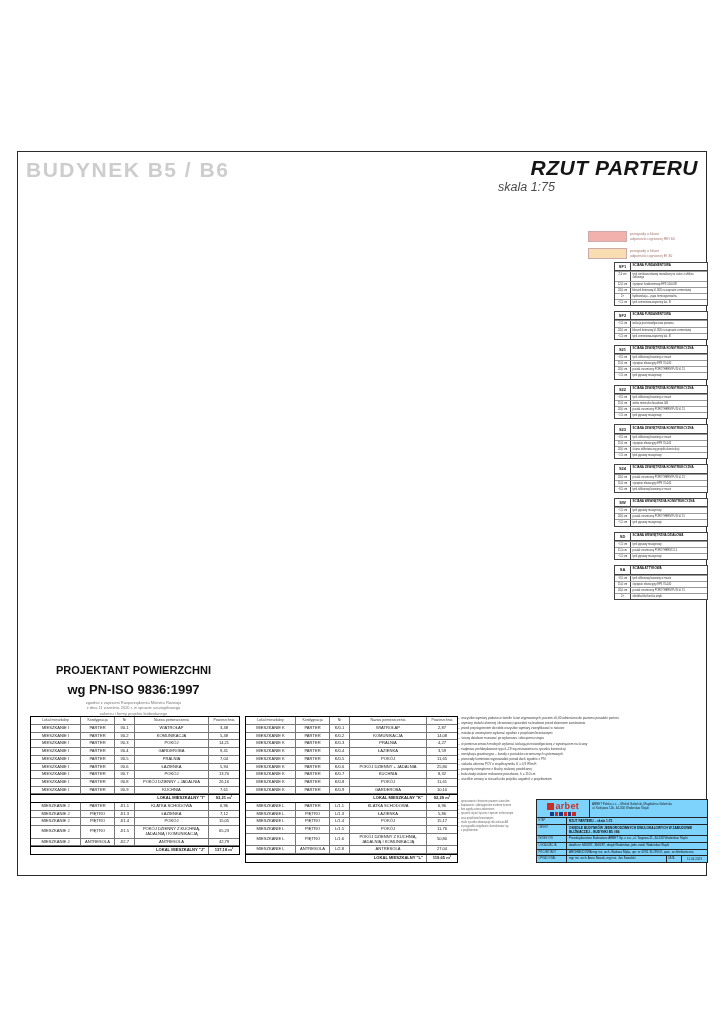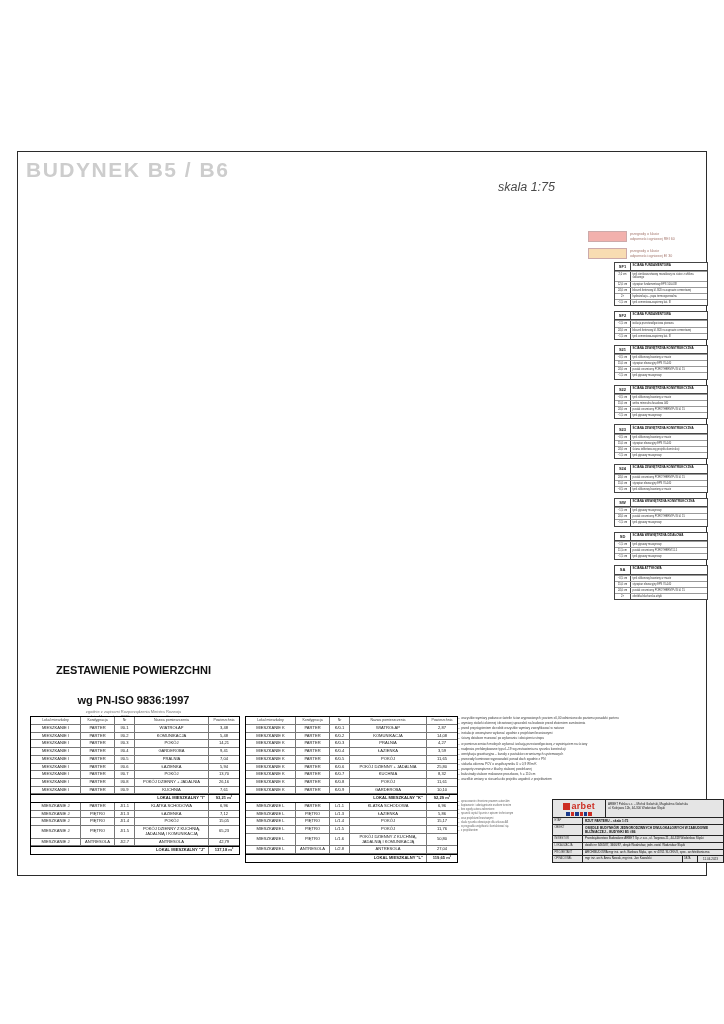--- a/index.html
+++ b/index.html
@@ -27,21 +27,21 @@
   .wt-head{display:flex;border-bottom:.7px solid #444;}
   .wt-code{width:15px;font-size:4px;font-weight:bold;border-right:.7px solid #444;
         display:flex;align-items:center;justify-content:center;padding:1.2px 0;}
   .wt-title{flex:1;font-size:3px;font-weight:bold;padding:1.2px 1.5px;line-height:1.15;color:#111;}
   .wt-row{display:flex;border-top:.45px solid #999;}
   .wt-t{width:15px;font-size:2.6px;border-right:.7px solid #444;text-align:center;padding:1px 0;color:#222;}
   .wt-d{flex:1;font-size:2.6px;color:#333;padding:1px 1.5px;line-height:1.2;}
 
   .area-head{position:absolute;left:36px;top:664px;width:195px;text-align:center;}
   .area-title{font-size:11px;font-weight:bold;color:#111;}
-  .area-subtitle{font-size:11px;font-weight:bold;color:#111;margin-top:18px;}
+  .area-subtitle{font-size:13px;font-weight:bold;color:#111;margin-top:6px;}
   .area-note{font-size:4px;color:#777;line-height:1.35;margin-top:3px;}
 
   .area-table{position:absolute;border:1px solid #000;background:#fff;}
   #area-table-left{left:30px;top:716px;width:208px;}
   #area-table-right{left:245px;top:716px;width:211px;}
   .ar-row{display:flex;border-bottom:.5px solid #777;}
   .ar-row:last-child{border-bottom:none;}
   .ar-c{border-right:.5px solid #777;padding:1px 1px;font-size:4.1px;line-height:1.15;
         display:flex;align-items:center;justify-content:center;text-align:center;box-sizing:border-box;}
   .ar-c:last-child{border-right:none;}
@@ -51,21 +51,21 @@
   .ar-total .tot-label{flex:1;justify-content:flex-end;padding-right:3px;font-size:4.1px;}
   .ar-total .tot-val{width:30px;font-size:4.1px;}
 
   #notes-main{position:absolute;left:458px;top:716px;width:250px;}
   .note-line{font-size:3.15px;line-height:1.62;color:#3a3a3a;display:flex;}
   .note-line::before{content:"– ";margin-right:1.5px;}
   #notes-small{position:absolute;left:458px;top:800px;width:74px;}
   #notes-small .note-line{font-size:2.6px;color:#666;line-height:1.6;}
 
   #titleblock{position:absolute;left:536px;top:799px;width:172px;border:.9px solid #222;
-        background:#e5e5e5;box-sizing:border-box;margin-left:16px;}
+        background:#7dd3fc;box-sizing:border-box;}
   .tb-toprow{display:flex;border-bottom:.6px solid #222;height:17px;}
   .tb-logo{width:52px;border-right:.6px solid #222;display:flex;flex-direction:column;
         align-items:center;justify-content:center;}
   .tb-logo-line{display:flex;align-items:center;gap:1.5px;}
   .logo-sq{width:7px;height:7px;background:#cc2d22;display:inline-block;}
   .logo-word{font-size:9px;font-weight:bold;color:#cc2d22;letter-spacing:.3px;}
   .logo-strip{display:flex;gap:1px;margin-top:1px;}
   .logo-strip i{width:3.4px;height:3.4px;display:inline-block;}
   .tb-company{flex:1;font-size:3px;line-height:1.35;padding:1.5px 2px;color:#222;}
   .tb-row{display:flex;border-bottom:.5px solid #222;}
@@ -657,20 +657,21 @@
         <circle cx="412" cy="338" r="4.5" class="marker-circle"></circle>
         <text x="412" y="339.4" class="marker-label">5</text>
         <text x="66" y="322" class="faded-label">GARDEROBA</text>
         <text x="62" y="503" class="faded-label">POKÓJ DZIENNY</text>
       </g>
   </svg>
 
   <div id="sheet-frame"></div>
 
   <div class="building-label">BUDYNEK B5 / B6</div>
+  <div class="plan-title">RZUT PARTERU</div>
   <div class="plan-scale">skala 1:75</div>
 
   <div class="legend">
     <div class="legend-item">
       <div class="legend-swatch" style="background: rgb(242, 177, 173);"></div>
       <div class="legend-text">
         <div>przegrody o klasie</div>
         <div>odporności ogniowej REI 60</div>
       </div>
     </div>
@@ -866,21 +867,21 @@
           <div class="wt-d">pustak ceramiczny POROTHERM P+W kl. 15</div>
         </div>
         <div class="wt-row">
           <div class="wt-t">2×</div>
           <div class="wt-d">obróbka blacharska attyki</div>
         </div>
       </div>
     </div>
 
   <div class="area-head">
-    <div class="area-title">ZESTAWIENIE POWIERZCHNI</div>
+    <div class="area-title">PROJEKTANT POWIERZCHNI</div>
     <div class="area-subtitle">wg PN-ISO 9836:1997</div>
     <div class="area-note" id="area-note">
         <div>zgodnie z zapisami Rozporządzenia Ministra Rozwoju</div>
         <div>z dnia 11 września 2020 r. w sprawie szczegółowego</div>
         <div>zakresu i formy projektu budowlanego</div>
         <div>(Dz.U. 2020 poz. 1609)</div>
       </div>
   </div>
 
   <div class="area-table" id="area-table-left">

